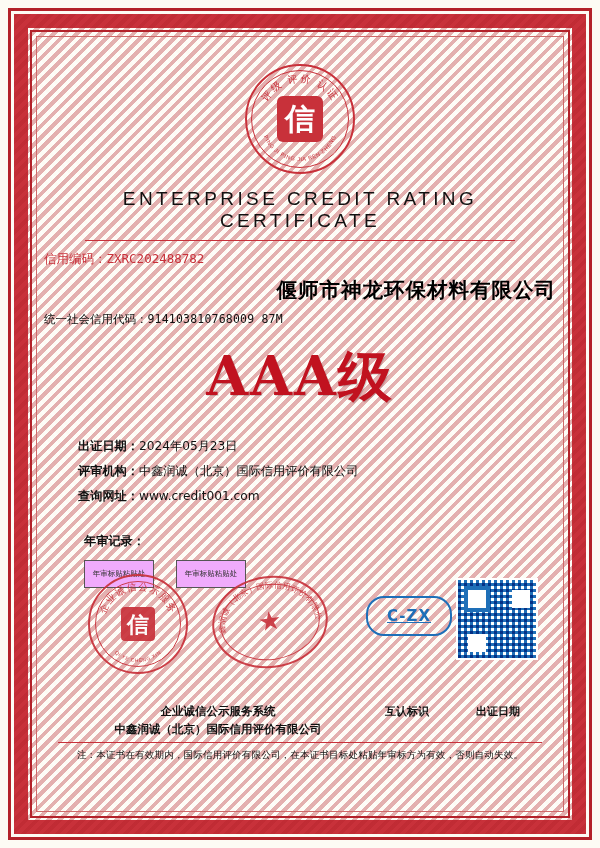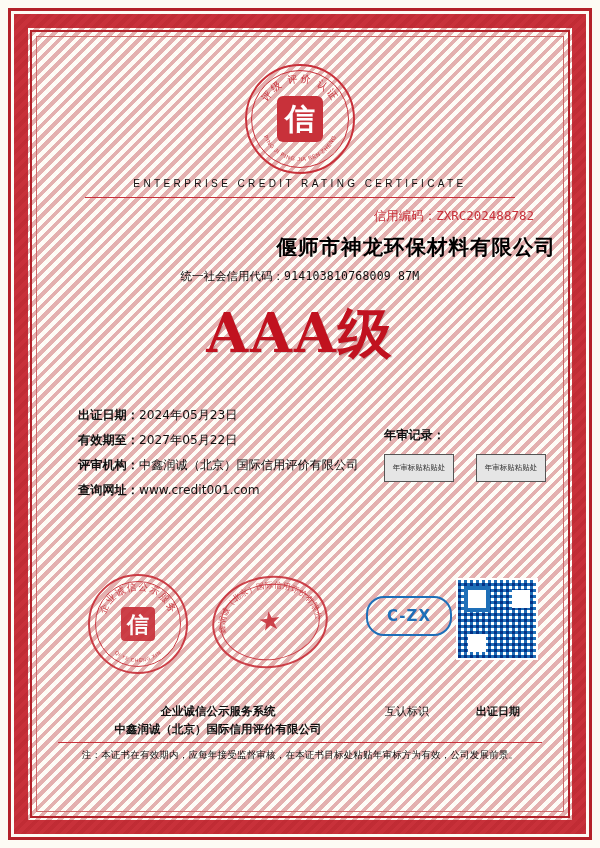--- a/index.html
+++ b/index.html
@@ -133,58 +133,57 @@
     margin-top: 16px;
     text-align: center;
     font-family: "DejaVu Serif", serif;
     font-weight: bold;
     font-size: 42px;
     letter-spacing: 2px;
     color: #000;
     text-shadow: 1px 1px 0 #999;
   }
   .title-en {
-    margin-top: 4px;
+    margin-top: 14px;
     text-align: center;
     font-family: "Liberation Sans", sans-serif;
-    font-size: 10px;
+    font-size: 19px;
     letter-spacing: 3.4px;
     color: #111;
   }
   .title-rule {
     margin: 8px auto 0;
     width: 430px;
     height: 1px;
     background: #c8313a;
   }
 
   
   .credit-no {
     margin-top: 10px;
-    text-align: right;
+    text-align: left;
     padding-right: 22px;
     font-size: 12.5px;
     color: #c8313a;
     font-family: "DejaVu Sans", sans-serif;
   }
   .credit-no .val { font-family: "DejaVu Sans Mono", monospace; }
 
   
   .company {
     margin-top: 8px;
     text-align: right;
     font-family: "DejaVu Serif", serif;
     font-weight: bold;
     font-size: 20.5px;
     color: #000;
     letter-spacing: 1px;
   }
   .usci {
     margin-top: 8px;
-    text-align: center;
     font-size: 11.5px;
     color: #111;
     font-family: "DejaVu Sans", sans-serif;
   }
   .usci .val { font-family: "DejaVu Sans Mono", monospace; letter-spacing: 0.2px; }
 
   
   .body-text {
     margin: 14px 26px 0 26px;
     font-size: 13px;
@@ -202,22 +201,23 @@
     color: #c1121f;
     font-family: "DejaVu Serif", serif;
     font-weight: bold;
     font-size: 54px;
     letter-spacing: 2px;
     text-shadow: 1px 1px 0 rgba(0,0,0,0.15);
   }
 
   
   .details {
-    margin: 32px 0 0 34px;
+    margin: 20px 0 0 34px;
     display: flex;
+    flex-direction: column;
   }
   .details-left {
     width: 300px;
     font-size: 12.2px;
     line-height: 2.05;
     color: #111;
     font-family: "DejaVu Sans", sans-serif;
   }
   .details-left .row { white-space: nowrap; }
   .details-left .lbl { font-weight: bold; }
@@ -239,21 +239,21 @@
   }
   .annual-box {
     width: 68px;
     height: 26px;
     border: 1px solid #555;
     font-size: 7.5px;
     color: #333;
     display: flex;
     align-items: center;
     justify-content: center;
-    background: #e5e5e5;
+    background: #f0abfc;
   }
 
   
   .footer {
     position: absolute;
     left: 0;
     right: 0;
     bottom: 42px;
   }
   .seals {
@@ -334,20 +334,21 @@
     border: 2px solid #1e6fb8;
     border-radius: 18px;
     color: #1e6fb8;
     font-family: "DejaVu Sans", sans-serif;
     font-size: 15px;
     font-weight: bold;
     letter-spacing: 1px;
     display: flex;
     align-items: center;
     justify-content: center;
+    text-decoration: underline;
   }
   .qr {
     position: absolute;
     right: 18px;
     top: 4px;
     width: 78px;
     height: 78px;
     background:
       repeating-linear-gradient(0deg, #1e6fb8 0 3px, #fff 3px 6px),
       repeating-linear-gradient(90deg, #1e6fb8 0 3px, #fff 3px 6px);
@@ -379,21 +380,21 @@
     margin-left: 24px;
     margin-top: 16px;
   }
   .fl-cezx {
     position: absolute;
     left: 318px;
     top: 2px;
     width: 90px;
     text-align: center;
     font-size: 11px;
-    font-weight: normal;
+    font-weight: bold;
     color: #111;
   }
   .fl-qr {
     position: absolute;
     right: 10px;
     top: 2px;
     width: 96px;
     text-align: center;
     font-size: 11px;
     font-weight: bold;
@@ -462,23 +463,20 @@
 
 
     <div class="grade">AAA级</div>
 
     <div class="details">
       <div class="details-left">
         <div class="row">
           <span class="lbl">出证日期：</span><span>2024年05月23日</span>
         </div>
         <div class="row">
-          <span class="lbl">有效期至：</span><span>2027年05月22日</span>
-        </div>
-        <div class="row">
           <span class="lbl">评审机构：</span><span>中鑫润诚（北京）国际信用评价有限公司</span>
         </div>
         <div class="row">
           <span class="lbl">查询网址：</span><span>www.credit001.com</span>
         </div>
       </div>
       <div class="details-right">
         <div class="annual-title">年审记录：</div>
         <div class="annual-boxes">
           <div class="annual-box">年审标贴粘贴处</div>
@@ -527,17 +525,17 @@
       <div class="footer-labels">
         <div class="fl-center">
           <div>企业诚信公示服务系统</div>
           <div>中鑫润诚（北京）国际信用评价有限公司</div>
         </div>
         <div class="fl-cezx">互认标识</div>
         <div class="fl-qr">出证日期</div>
       </div>
 
       <div class="note-rule"></div>
-      <div class="note">注：本证书在有效期内，应每年接受监督审核，在本证书目标处粘贴年审标方为有效，公司发展前景。</div>
+      <div class="note">注：本证书在有效期内，国际信用评价有限公司，在本证书目标处粘贴年审标方为有效，否则自动失效。</div>
     </div>
 
   </div>
 </div>
 
 </body></html>

